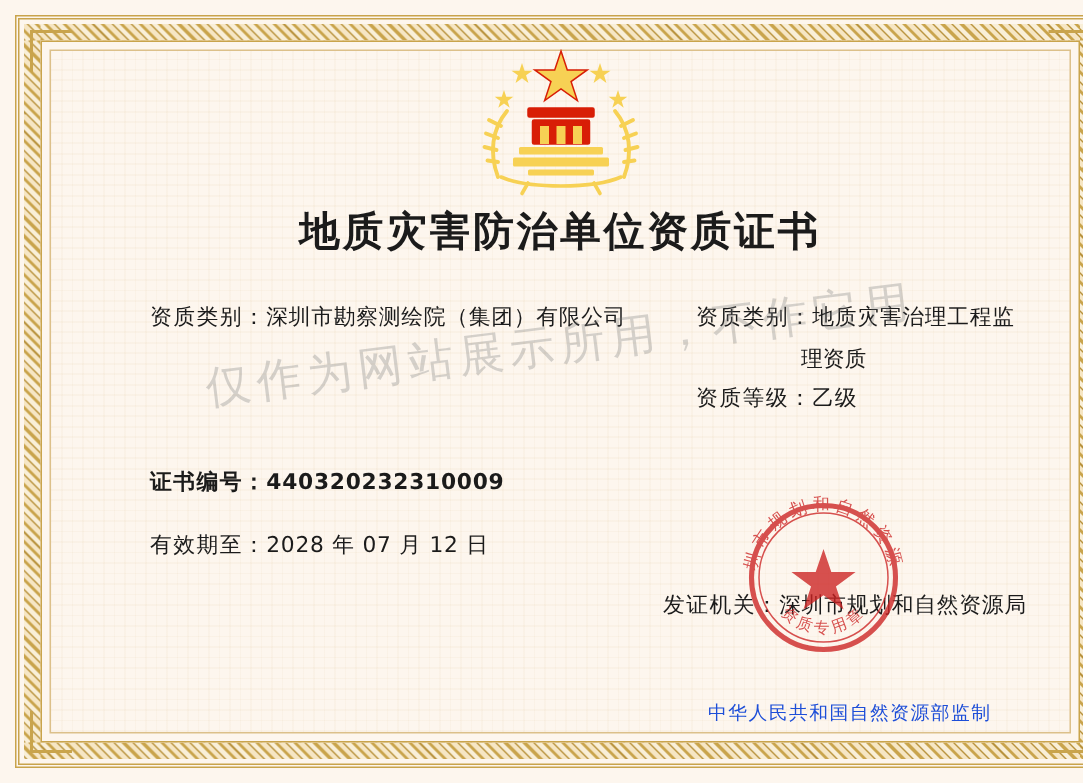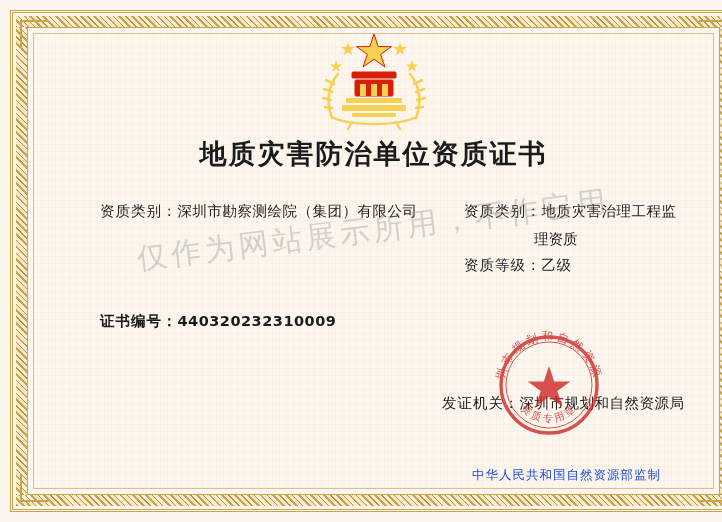--- a/index.html
+++ b/index.html
@@ -231,20 +231,23 @@
 
       <div class="row r-name">
         <span class="lbl">资质类别：</span><span class="val">深圳市勘察测绘院（集团）有限公司</span>
       </div>
 
 
       <div class="row r-certno">
         <span class="lbl">证书编号：</span><span class="val">440320232310009</span>
       </div>
 
+      <div class="row r-valid">
+        <span class="lbl">有效期至：</span><span class="val">2028 年 07 月 12 日</span>
+      </div>
 
       <div class="row r-type">
         <span class="lbl">资质类别：</span><span class="val">地质灾害治理工程监</span>
       </div>
 
       <div class="row r-type2">理资质</div>
 
       <div class="row r-grade">
         <span class="lbl">资质等级：</span><span class="val">乙级</span>
       </div>

